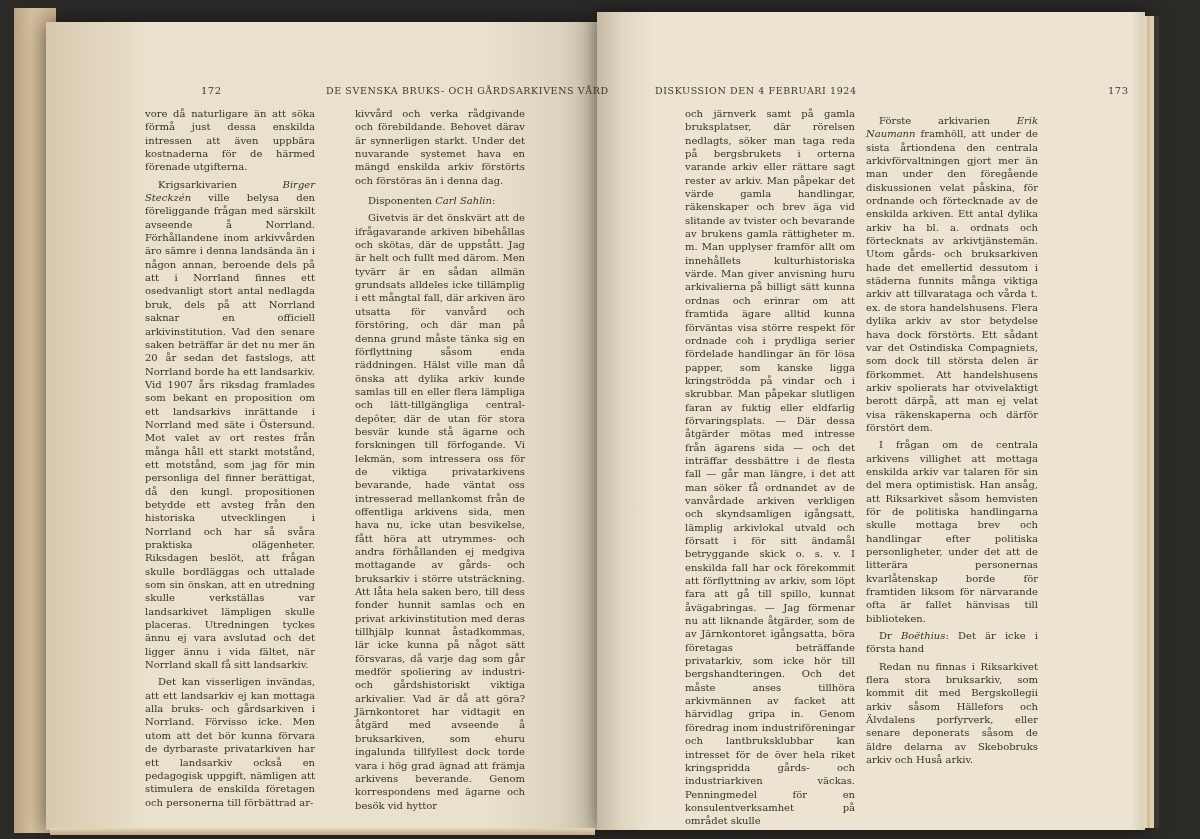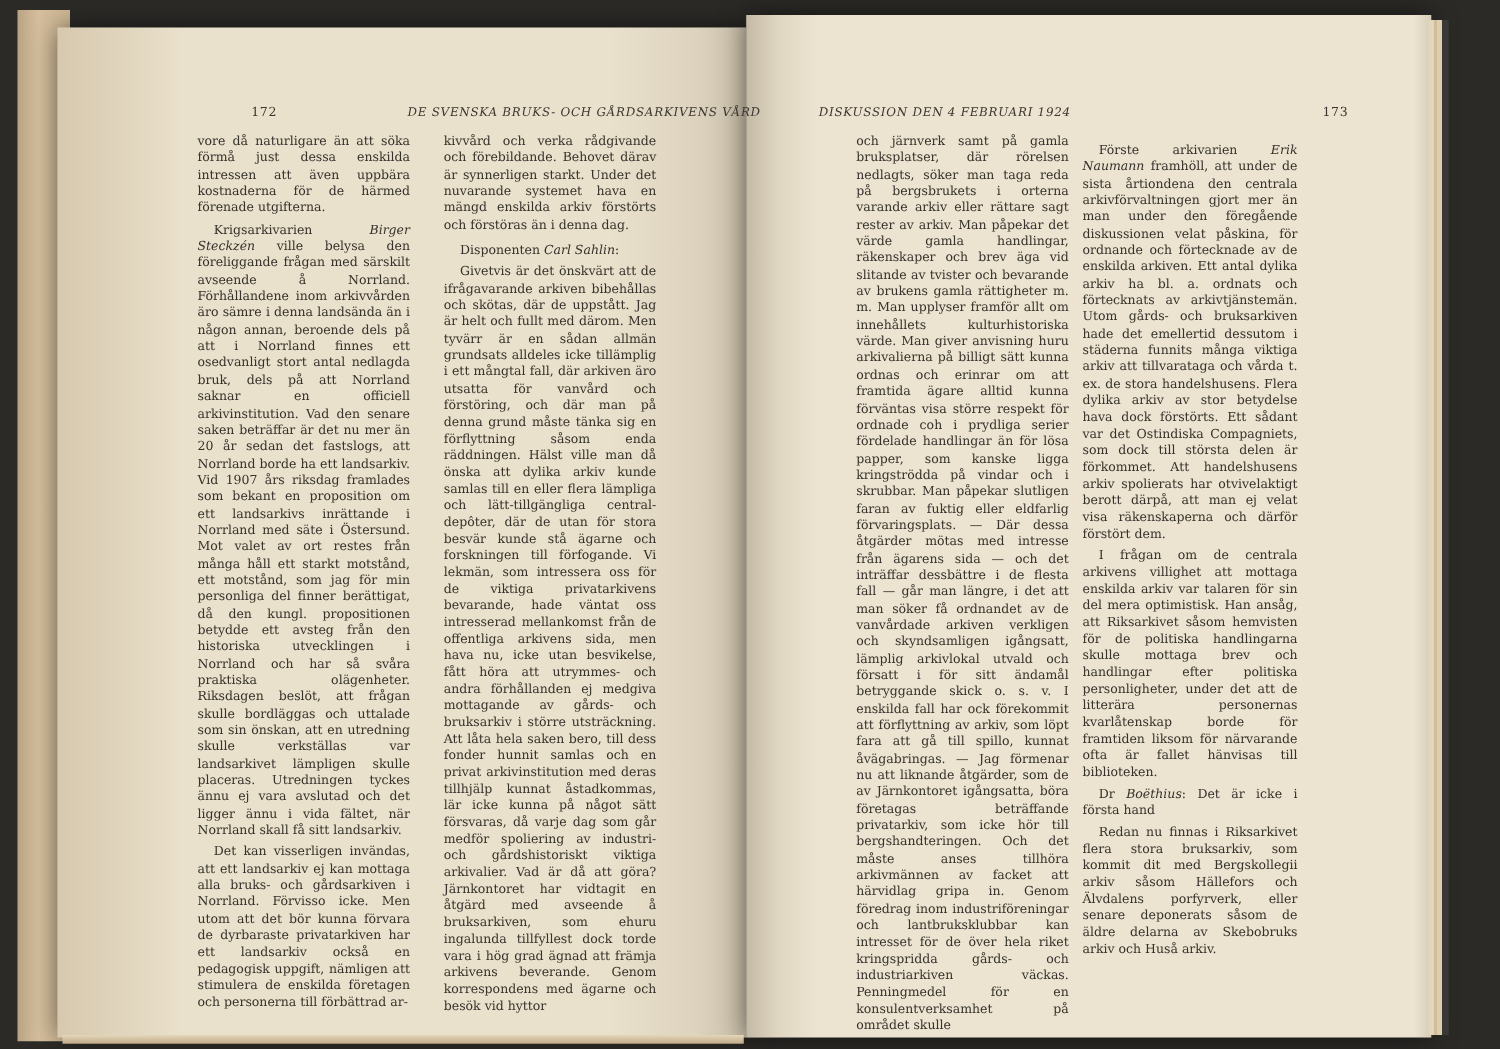--- a/index.html
+++ b/index.html
@@ -37,21 +37,21 @@
   }
   .bottom-stack{
     position:absolute;left:50px;top:828px;width:545px;height:7px;
     background:linear-gradient(#e4d7ba,#bfa987);
   }
   
   .pagenum{
     position:absolute;top:85px;font-size:10px;color:#3b362f;letter-spacing:.5px;margin-left:43px;
   }
   .running-header{
-    position:absolute;top:85px;font-size:9.5px;color:#3b362f;letter-spacing:.6px;white-space:nowrap;font-style:italic;
+    position:absolute;top:85px;font-size:9.5px;color:#3b362f;letter-spacing:.6px;white-space:nowrap;
   }
   .textcol{
     position:absolute;top:107px;width:170px;
     font-size:10px;line-height:13.35px;color:#36322b;
     text-align:justify;
   }
   .para{margin:0;text-indent:13px;}
   .para.cont{text-indent:0;}
   .para.gap{margin-top:4px;}
   .para.speaker{margin-top:7px;}
@@ -63,23 +63,23 @@
 <div class="under-stack"></div>
 <div class="page page-left"></div>
 <div class="page page-right"></div>
 <div class="fore-edge"></div>
 <div class="bottom-stack"></div>
 
 <div class="pagenum" style="left:158px">172</div>
 <div class="running-header" style="left:326px">DE SVENSKA BRUKS- OCH GÅRDSARKIVENS VÅRD</div>
 
 <div class="running-header" style="left:655px">DISKUSSION DEN 4 FEBRUARI 1924</div>
-<div class="pagenum" style="left:1015px">173</div>
+<div class="pagenum" style="left:1065px">173</div>
 
-<div class="textcol" style="left:158px">
+<div class="textcol" style="left:145px">
     <p class="para cont"><span>vore då naturligare än att söka förmå just dessa enskilda intressen att även uppbära kostnaderna för de härmed förenade utgifterna.</span></p>
     <p class="para gap"><span>Krigsarkivarien </span><em>Birger Steckzén</em><span> ville belysa den föreliggande frågan med särskilt avseende å Norrland. Förhållandene inom arkivvården äro sämre i denna landsända än i någon annan, beroende dels på att i Norrland finnes ett osedvanligt stort antal nedlagda bruk, dels på att Norrland saknar en officiell arkivinstitution. Vad den senare saken beträffar är det nu mer än 20 år sedan det fastslogs, att Norrland borde ha ett landsarkiv. Vid 1907 års riksdag framlades som bekant en proposition om ett landsarkivs inrättande i Norrland med säte i Östersund. Mot valet av ort restes från många håll ett starkt motstånd, ett motstånd, som jag för min personliga del finner berättigat, då den kungl. propositionen betydde ett avsteg från den historiska utvecklingen i Norrland och har så svåra praktiska olägenheter. Riksdagen beslöt, att frågan skulle bordläggas och uttalade som sin önskan, att en utredning skulle verkställas var landsarkivet lämpligen skulle placeras. Utredningen tyckes ännu ej vara avslutad och det ligger ännu i vida fältet, när Norrland skall få sitt landsarkiv.</span></p>
     <p class="para gap"><span>Det kan visserligen invändas, att ett landsarkiv ej kan mottaga alla bruks- och gårdsarkiven i Norrland. Förvisso icke. Men utom att det bör kunna förvara de dyrbaraste privatarkiven har ett landsarkiv också en pedagogisk uppgift, nämligen att stimulera de enskilda företagen och personerna till förbättrad ar-</span></p>
   </div>
 <div class="textcol" style="left:355px">
     <p class="para cont"><span>kivvård och verka rådgivande och förebildande. Behovet därav är synnerligen starkt. Under det nuvarande systemet hava en mängd enskilda arkiv förstörts och förstöras än i denna dag.</span></p>
     <p class="para speaker"><span>Disponenten </span><em>Carl Sahlin</em><span>:</span></p>
     <p class="para gap"><span>Givetvis är det önskvärt att de ifrågavarande arkiven bibehållas och skötas, där de uppstått. Jag är helt och fullt med därom. Men tyvärr är en sådan allmän grundsats alldeles icke tillämplig i ett mångtal fall, där arkiven äro utsatta för vanvård och förstöring, och där man på denna grund måste tänka sig en förflyttning såsom enda räddningen. Hälst ville man då önska att dylika arkiv kunde samlas till en eller flera lämpliga och lätt-tillgängliga central-depôter, där de utan för stora besvär kunde stå ägarne och forskningen till förfogande. Vi lekmän, som intressera oss för de viktiga privatarkivens bevarande, hade väntat oss intresserad mellankomst från de offentliga arkivens sida, men hava nu, icke utan besvikelse, fått höra att utrymmes- och andra förhållanden ej medgiva mottagande av gårds- och bruksarkiv i större utsträckning. Att låta hela saken bero, till dess fonder hunnit samlas och en privat arkivinstitution med deras tillhjälp kunnat åstadkommas, lär icke kunna på något sätt försvaras, då varje dag som går medför spoliering av industri- och gårdshistoriskt viktiga arkivalier. Vad är då att göra? Järnkontoret har vidtagit en åtgärd med avseende å bruksarkiven, som ehuru ingalunda tillfyllest dock torde vara i hög grad ägnad att främja arkivens beverande. Genom korrespondens med ägarne och besök vid hyttor</span></p>
   </div>
 <div class="textcol" style="left:685px">

